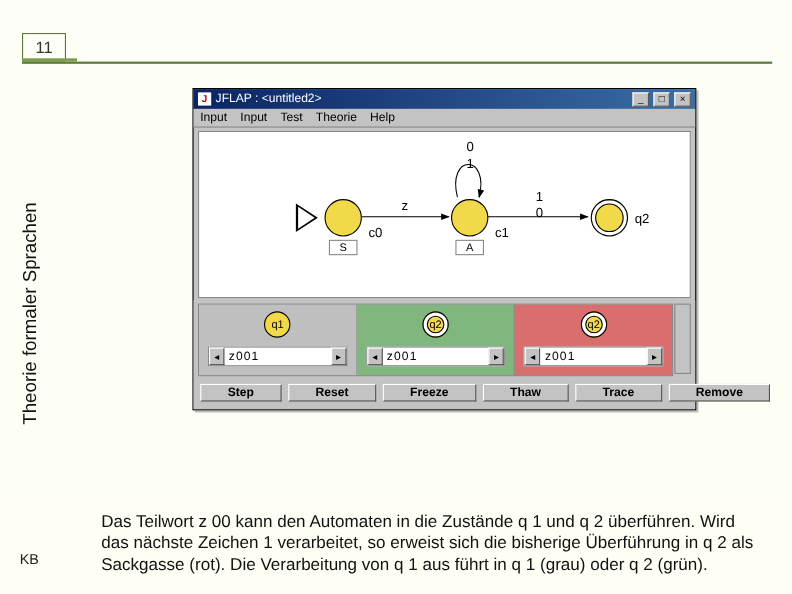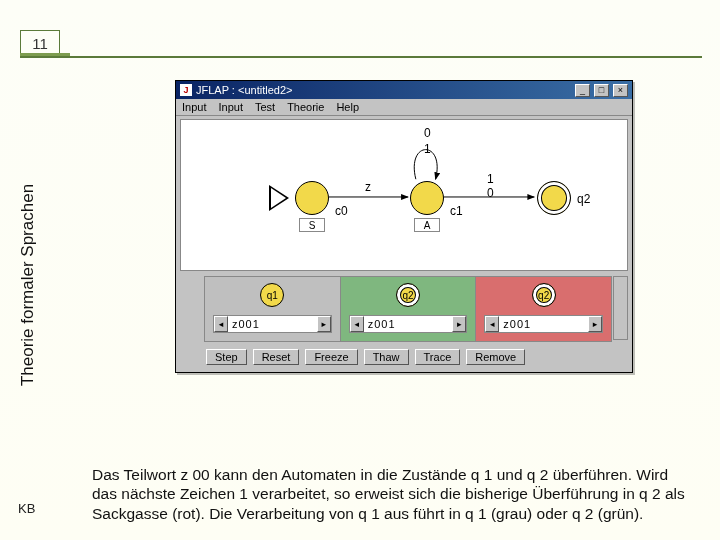--- a/index.html
+++ b/index.html
@@ -239,21 +239,21 @@
     position:absolute; right:4px;
     width:15px;
     background:#c3c3c3;
     border:1px solid #888;
   }
   .btnrow {
     display:flex; gap:6px; margin-top:4px;
     padding:3px 2px;
     background:#c3c3c3;
   }
-  .btnrow .raised-btn{font-weight:normal;padding:1px 8px;}
+  .btnrow .raised-btn{font-weight:bold;padding:1px 24px;}
   svg.edges{position:absolute;left:0;top:0;width:100%;height:100%;pointer-events:none;}
 </style>
 </head>
 <body>
 
 <div class="header-bar">
   <div class="page-num-box">11</div>
   <div class="header-line"></div>
 </div>
 
@@ -309,21 +309,21 @@
     <div class="state dbl-ring" style="left:356px; top:61px;"></div>
     <div class="state-label" style="left:396px; top:72px;">q2</div>
 
     <div class="trans-label" style="left:243px; top:6px;">0</div>
     <div class="trans-label" style="left:243px; top:22px;">1</div>
     <div class="trans-label" style="left:184px; top:60px;">z</div>
     <div class="trans-label" style="left:306px; top:52px;">1</div>
     <div class="trans-label" style="left:306px; top:66px;">0</div>
   </div>
 
-  <div class="lower" style="position:relative;margin-left:24px;">
+  <div class="lower" style="position:relative;">
     <div class="panels" style="margin-right:16px;">
       <div class="panel p-gray">
         <div class="mini-state">q1</div>
         <div class="tape">
           <div class="lbtn">◂</div>
           <div class="cells">z001</div>
           <div class="rbtn">▸</div>
         </div>
       </div>
       <div class="panel p-green">

